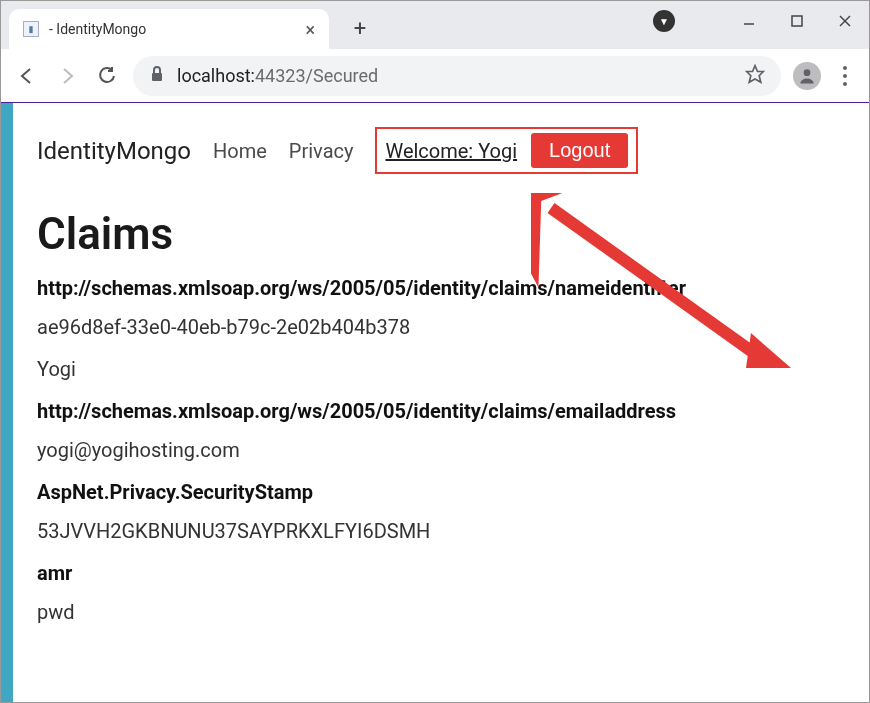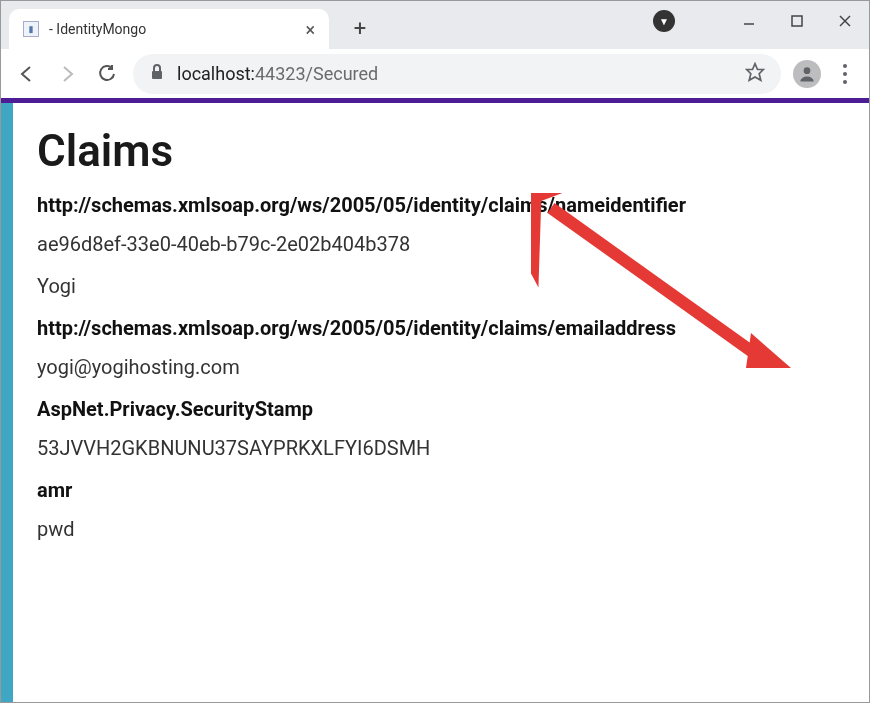--- a/index.html
+++ b/index.html
@@ -87,21 +87,21 @@
       font-size: 10px;
       margin-right: 50px;
     }
     .toolbar {
       height: 54px;
       background: #fff;
       display: flex;
       align-items: center;
       gap: 12px;
       padding: 0 12px;
-      border-bottom: 5px solid #4c1d95;
+      border-bottom: 1px solid #4c1d95;
     }
     .nav-btn { width: 28px; height: 28px; display:flex; align-items:center; justify-content:center; cursor:pointer; }
     .nav-btn svg { stroke:#555; stroke-width:2; fill:none; }
     .nav-btn.disabled svg { stroke:#bbb; }
     .addressbar {
       flex: 1;
       height: 40px;
       background: #f1f3f4;
       border-radius: 20px;
       display: flex;
@@ -245,20 +245,29 @@
   <div class="kebab">
     <span></span>
       <span></span>
       <span></span>
   </div>
 </div>
 
 <div class="content-wrap">
   <div class="side-accent-left"></div>
   <div class="page">
+    <div class="nav">
+      <span class="brand">IdentityMongo</span>
+      <span class="nav-link">Home</span>
+      <span class="nav-link">Privacy</span>
+      <span class="welcome-group">
+        <span class="welcome-link">Welcome: Yogi</span>
+        <button class="logout-btn">Logout</button>
+      </span>
+    </div>
 
     <svg class="arrow-annot" width="260" height="180">
       <defs>
         <marker id="ahead" markerWidth="14" markerHeight="14" refX="3" refY="6" orient="auto">
           <path d="M0,0 L12,6 L0,12 L4,6 Z" fill="#e53935"></path>
         </marker>
       </defs>
       <line x1="230" y1="165" x2="20" y2="15" stroke="#e53935" stroke-width="12" marker-end="url(#ahead)"></line>
       <path d="M220 140 L260 175 L215 175 Z" fill="#e53935"></path>
     </svg>

